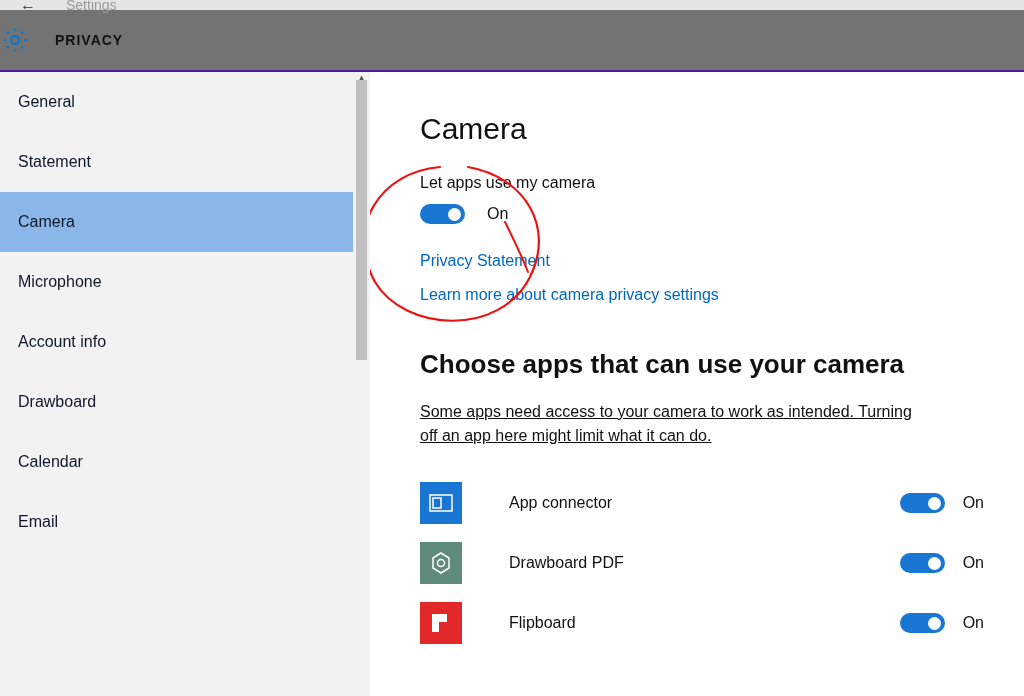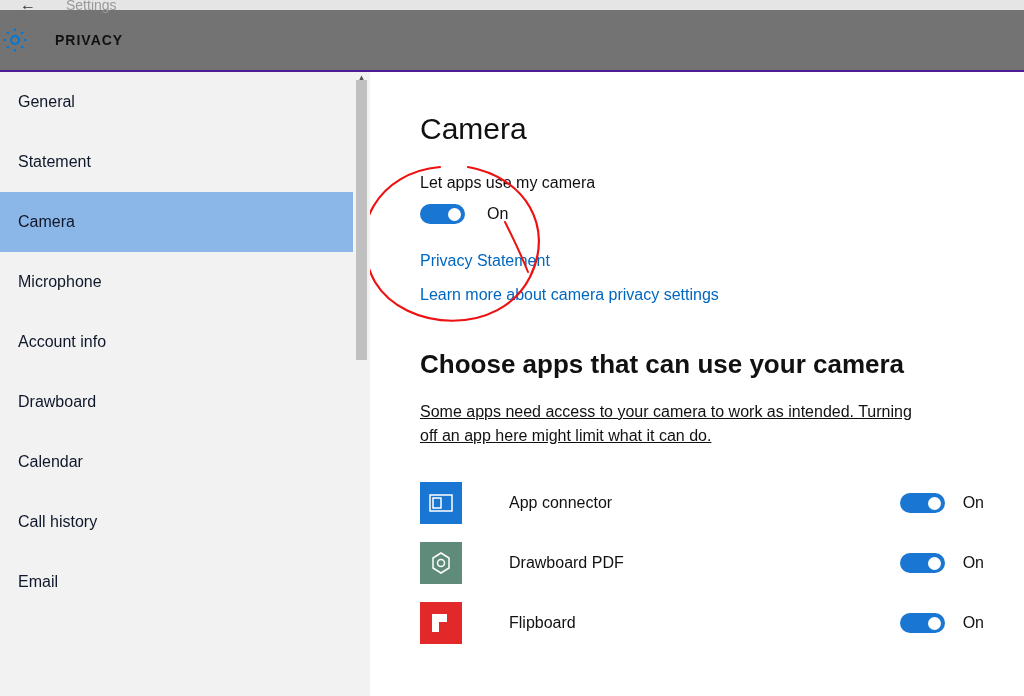--- a/index.html
+++ b/index.html
@@ -77,23 +77,20 @@
     <div class="side-item">
         <span>Account info</span>
       </div>
     <div class="side-item">
         <span>Drawboard</span>
       </div>
     <div class="side-item">
         <span>Calendar</span>
       </div>
     <div class="side-item">
-        <span>Call history</span>
-      </div>
-    <div class="side-item">
         <span>Email</span>
       </div>
     <div class="scroll-track">
       <div class="scroll-up">▴</div>
       <div class="scroll-thumb"></div>
     </div>
   </div>
 
   <div class="content">
     <h1 class="page-title">Camera</h1>

